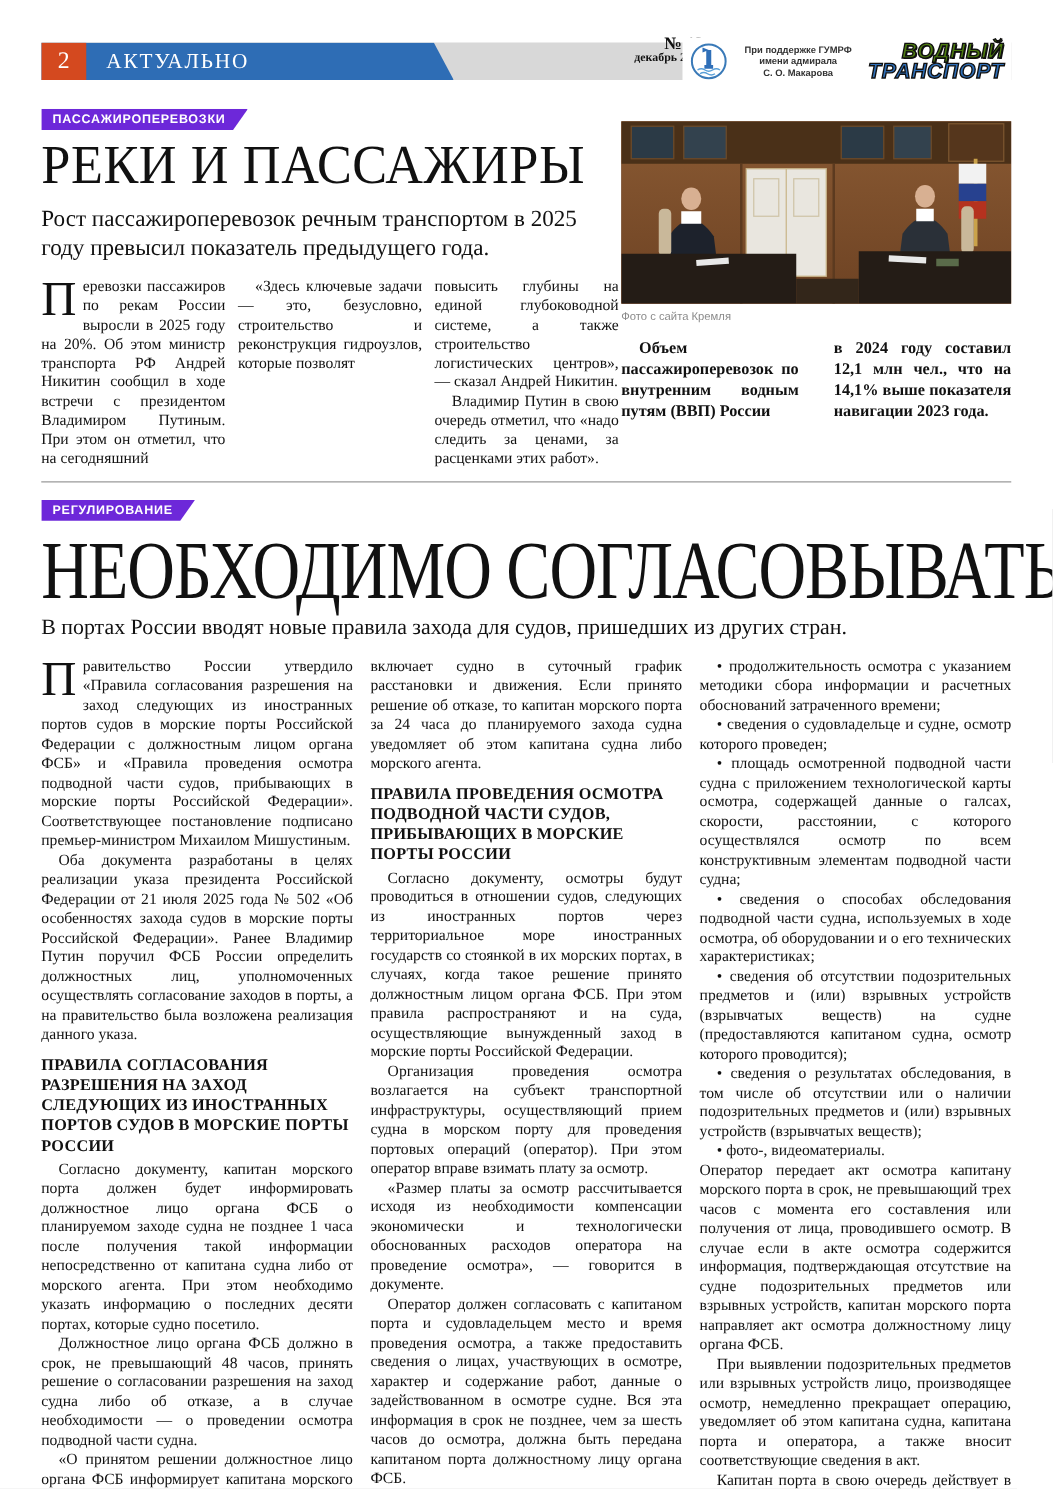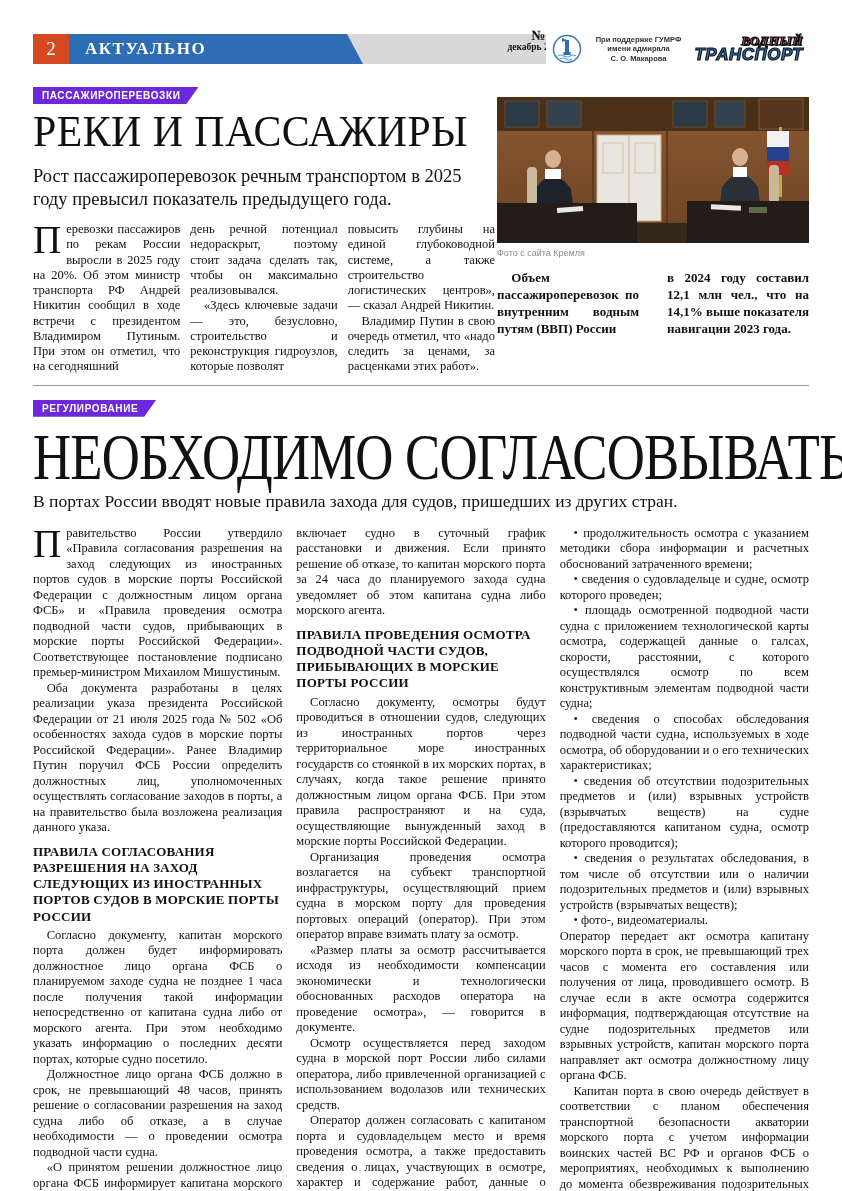--- a/index.html
+++ b/index.html
@@ -17,21 +17,21 @@
     position:absolute; left:0; top:0; bottom:0; width:330px;
     background:#2e6db5; display:flex; align-items:stretch;
     clip-path:polygon(0 0,calc(100% - 16px) 0,100% 100%,0 100%);
   }
   .pagenum {
     width:36px; background:#d4491f; color:#fff; display:flex;
     align-items:center; justify-content:center; font-size:19px;
   }
   .section-label {
     color:#fff; font-size:17px; letter-spacing:1.5px; display:flex;
-    align-items:center; padding-left:16px; font-weight:bold;
+    align-items:center; padding-left:16px; font-weight:normal;
   }
   .issue-block {
     position:absolute; left:400px; top:0; bottom:16px; width:130px;
     display:flex; flex-direction:column; align-items:flex-end; justify-content:center;
     line-height:1.05;
   }
   .issue-no { font-size:14px; font-weight:bold; }
   .issue-date { font-size:9.5px; font-weight:bold; }
   .logo-zone {
     position:absolute; right:0; top:-4px; height:38px; display:flex;
@@ -41,22 +41,22 @@
   }
   .gumrf-circle { width:30px; height:30px; flex:0 0 auto; }
   .support-text {
     font-family:"Liberation Sans",sans-serif; font-size:7.5px; font-weight:bold;
     color:#333; text-align:center; line-height:1.25; width:96px;
   }
   .vt-logo {
     font-family:"Liberation Sans",sans-serif; font-style:italic; font-weight:900;
     text-align:right; line-height:0.92; letter-spacing:0.5px;
   }
-  .vt-top { font-size:13px; color:#ec4899; -webkit-text-stroke:1.1px #101010;
-            text-shadow:1px 1px 0 #101010; display:block;font-family:Liberation Serif, serif; }
+  .vt-top { font-size:17px; color:#4d7c0f; -webkit-text-stroke:1.1px #101010;
+            text-shadow:1px 1px 0 #101010; display:block; }
   .vt-bottom { font-size:17px; color:#2f6fb8; -webkit-text-stroke:1.1px #101010;
             display:block; }
   
   .tag {
     display:inline-block; background:#6d28d9; color:#fff;
     font-family:"Liberation Sans",sans-serif; font-weight:bold; font-size:10px;
     letter-spacing:0.6px; padding:3px 18px 3px 9px;
     clip-path:polygon(0 0,100% 0,calc(100% - 12px) 100%,0 100%);
   }
   
@@ -141,21 +141,20 @@
   <section class="article1">
     <div class="a1-left">
       <span class="tag">ПАССАЖИРОПЕРЕВОЗКИ</span>
       <h1 class="headline1">РЕКИ И ПАССАЖИРЫ</h1>
       <p class="lead1">Рост пассажироперевозок речным транспортом в 2025 году превысил показатель предыдущего года.</p>
       <div class="a1-cols">
         <div class="a1-col">
             <p class="para k-drop">Перевозки пассажиров по рекам России выросли в 2025 году на 20%. Об этом министр транспорта РФ Андрей Никитин сообщил в ходе встречи с президентом Владимиром Путиным. При этом он отметил, что на сегодняшний</p>
           </div>
         <div class="a1-col">
-            <p class="para k-cont">день речной потенциал недораскрыт, поэтому стоит задача сделать так, чтобы он максимально реализовывался.</p>
             <p class="para k-p">«Здесь ключевые задачи — это, безусловно, строительство и реконструкция гидроузлов, которые позволят</p>
           </div>
         <div class="a1-col">
             <p class="para k-cont">повысить глубины на единой глубоководной системе, а также строительство логистических центров», — сказал Андрей Никитин.</p>
             <p class="para k-p">Владимир Путин в свою очередь отметил, что «надо следить за ценами, за расценками этих работ».</p>
           </div>
       </div>
     </div>
 
     <div class="a1-right">
@@ -232,30 +231,30 @@
           <p class="para k-p">Согласно документу, капитан морского порта должен будет информировать должностное лицо органа ФСБ о планируемом заходе судна не позднее 1 часа после получения такой информации непосредственно от капитана судна либо от морского агента. При этом необходимо указать информацию о последних десяти портах, которые судно посетило.</p>
           <p class="para k-p">Должностное лицо органа ФСБ должно в срок, не превышающий 48 часов, принять решение о согласовании разрешения на заход судна либо об отказе, а в случае необходимости — о проведении осмотра подводной части судна.</p>
           <p class="para k-p">«О принятом решении должностное лицо органа ФСБ информирует капитана морского порта в течение одного часа с момента его принятия по электронной почте (телефонной связи), согласованной с капитаном морского порта», — говорится в документе.</p>
         </div>
       <div class="a2-col">
           <p class="para k-cont">включает судно в суточный график расстановки и движения. Если принято решение об отказе, то капитан морского порта за 24 часа до планируемого захода судна уведомляет об этом капитана судна либо морского агента.</p>
           <p class="para k-h">ПРАВИЛА ПРОВЕДЕНИЯ ОСМОТРА ПОДВОДНОЙ ЧАСТИ СУДОВ, ПРИБЫВАЮЩИХ В МОРСКИЕ ПОРТЫ РОССИИ</p>
           <p class="para k-p">Согласно документу, осмотры будут проводиться в отношении судов, следующих из иностранных портов через территориальное море иностранных государств со стоянкой в их морских портах, в случаях, когда такое решение принято должностным лицом органа ФСБ. При этом правила распространяют и на суда, осуществляющие вынужденный заход в морские порты Российской Федерации.</p>
           <p class="para k-p">Организация проведения осмотра возлагается на субъект транспортной инфраструктуры, осуществляющий прием судна в морском порту для проведения портовых операций (оператор). При этом оператор вправе взимать плату за осмотр.</p>
           <p class="para k-p">«Размер платы за осмотр рассчитывается исходя из необходимости компенсации экономически и технологически обоснованных расходов оператора на проведение осмотра», — говорится в документе.</p>
-          <p class="para k-p">Осмотр осуществляется перед заходом судна в морской порт России либо силами оператора, либо привлеченной организацией с использованием водолазов или технических средств.</p>
           <p class="para k-p">Оператор должен согласовать с капитаном порта и судовладельцем место и время проведения осмотра, а также предоставить сведения о лицах, участвующих в осмотре, характер и содержание работ, данные о задействованном в осмотре судне. Вся эта информация в срок не позднее, чем за шесть часов до осмотра, должна быть передана капитаном порта должностному лицу органа ФСБ.</p>
         </div>
       <div class="a2-col">
           <p class="para k-b">•  продолжительность осмотра с указанием методики сбора информации и расчетных обоснований затраченного времени;</p>
           <p class="para k-b">•  сведения о судовладельце и судне, осмотр которого проведен;</p>
           <p class="para k-b">•  площадь осмотренной подводной части судна с приложением технологической карты осмотра, содержащей данные о галсах, скорости, расстоянии, с которого осуществлялся осмотр по всем конструктивным элементам подводной части судна;</p>
           <p class="para k-b">•  сведения о способах обследования подводной части судна, используемых в ходе осмотра, об оборудовании и о его технических характеристиках;</p>
           <p class="para k-b">•  сведения об отсутствии подозрительных предметов и (или) взрывных устройств (взрывчатых веществ) на судне (предоставляются капитаном судна, осмотр которого проводится);</p>
           <p class="para k-b">•  сведения о результатах обследования, в том числе об отсутствии или о наличии подозрительных предметов и (или) взрывных устройств (взрывчатых веществ);</p>
           <p class="para k-b">•  фото-, видеоматериалы.</p>
           <p class="para k-cont">Оператор передает акт осмотра капитану морского порта в срок, не превышающий трех часов с момента его составления или получения от лица, проводившего осмотр. В случае если в акте осмотра содержится информация, подтверждающая отсутствие на судне подозрительных предметов или взрывных устройств, капитан морского порта направляет акт осмотра должностному лицу органа ФСБ.</p>
+          <p class="para k-p">При выявлении подозрительных предметов или взрывных устройств лицо, производящее осмотр, немедленно прекращает операцию, уведомляет об этом капитана судна, капитана порта и оператора, а также вносит соответствующие сведения в акт.</p>
           <p class="para k-p">Капитан порта в свою очередь действует в соответствии с планом обеспечения транспортной безопасности акватории морского порта с учетом информации воинских частей ВС РФ и органов ФСБ о мероприятиях, необходимых к выполнению до момента обезвреживания подозрительных предметов.</p>
         </div>
     </div>
   </section>
 
 </div>
 
 </body></html>

